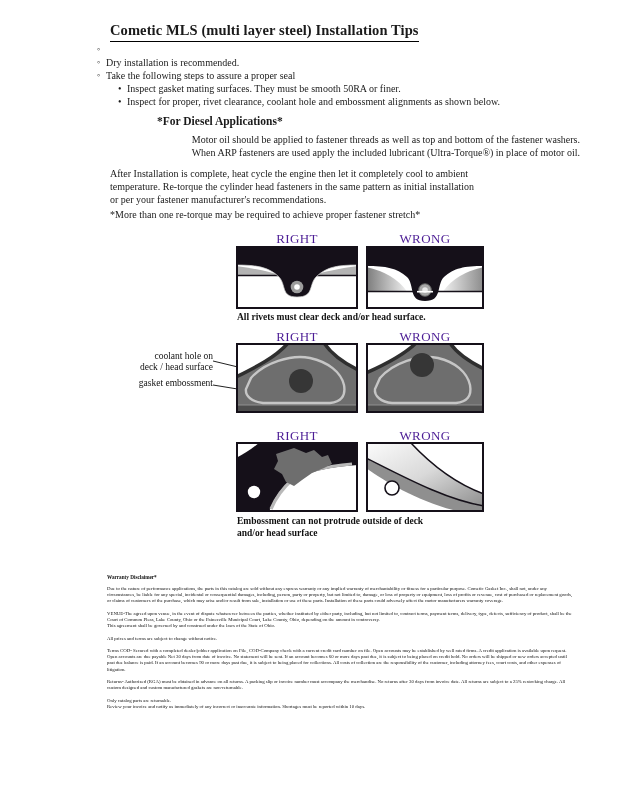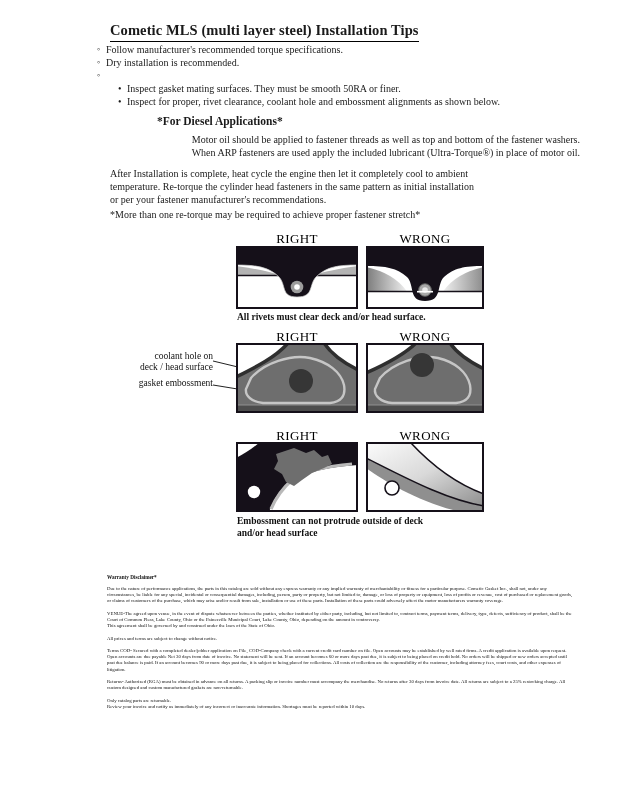--- a/index.html
+++ b/index.html
@@ -8,49 +8,49 @@
   .abs{position:absolute;}
   .title{font-weight:bold;font-size:14.5px;letter-spacing:.1px;display:inline-block;
          border-bottom:1.6px solid #000;padding-bottom:2px;}
   .bullets{font-size:10px;line-height:13px;}
   .b-row{display:flex;}
   .b-marker{width:9px;flex:0 0 9px;font-size:9px;line-height:13px;}
   .b-sub{padding-left:21px;}
   .b-sub .b-marker{font-size:10px;}
   .diesel-h{font-weight:bold;font-size:11.5px;margin-left:47px;}
   .body-p{font-size:10px;line-height:13.2px;white-space:pre-line;}
-  .dg-head{font-size:13px;letter-spacing:.4px;text-align:center;color:#000000;}
+  .dg-head{font-size:13px;letter-spacing:.4px;text-align:center;color:#4c1d95;}
   .dg-caption{font-weight:bold;font-size:9.5px;line-height:12px;white-space:pre-line;color:#111;}
   .dg-label{font-size:9.5px;line-height:11px;text-align:right;white-space:pre-line;color:#111;}
   .dg-box{display:block;}
   .fine{font-size:4.8px;line-height:6.3px;color:#111;}
   .fine p{margin:0 0 6px 0;white-space:pre-line;}
   .fine .fh{font-weight:bold;font-size:5.2px;margin:0 0 5.5px 0;}
   .footer-code{font-size:12.5px;letter-spacing:.3px;color:#222;}
 </style>
 </head>
 <body>
 
 <div class="page">
 
   <div class="abs" style="left:110px;top:21px;">
     <span class="title">Cometic MLS (multi layer steel) Installation Tips</span>
   </div>
 
   <div class="abs bullets" style="left:97px;top:43px;">
     <div class="b-row">
       <span class="b-marker">◦</span>
-      <span>Follow manufacturer's recommended torque specifications.</span>
     </div>
     <div class="b-row">
       <span class="b-marker">◦</span>
       <span>Dry installation is recommended.</span>
     </div>
     <div class="b-row">
       <span class="b-marker">◦</span>
+      <span>Take the following steps to assure a proper seal</span>
     </div>
     <div class="b-row b-sub">
       <span class="b-marker">•</span>
       <span>Inspect gasket mating surfaces.  They must be smooth 50RA or finer.</span>
     </div>
     <div class="b-row b-sub">
       <span class="b-marker">•</span>
       <span>Inspect for proper, rivet clearance, coolant hole and embossment alignments as shown below.</span>
     </div>
   </div>

